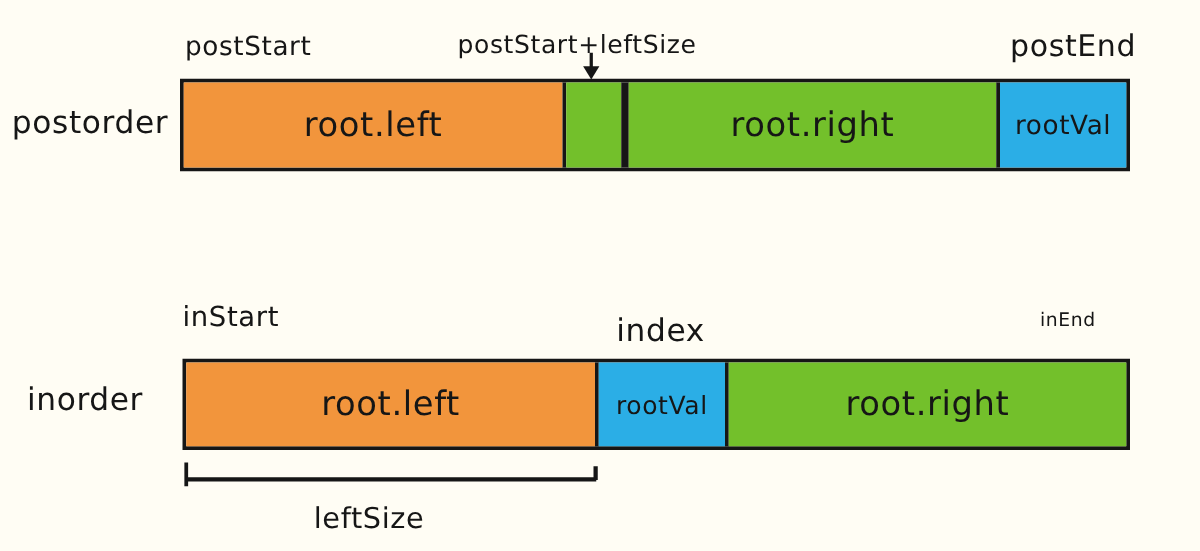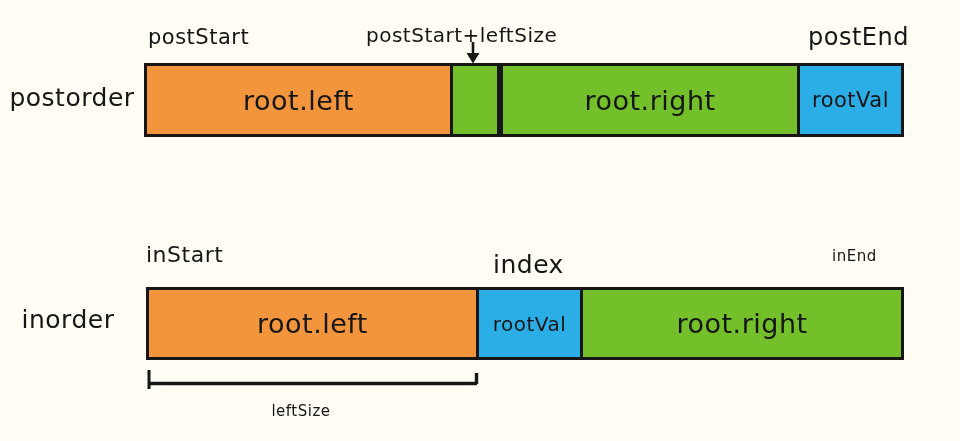--- a/index.html
+++ b/index.html
@@ -102,15 +102,15 @@
       <span class="seg-text" style="font-size:27px;">root.right</span>
     </div>
   </div>
 
   <svg class="bracket-svg" style="left:145px;top:368px;" width="336" height="22" viewBox="0 0 336 22">
     <line x1="4" y1="2" x2="4" y2="21" stroke="#161616" stroke-width="3"></line>
     <line x1="4" y1="15.5" x2="332" y2="15.5" stroke="#161616" stroke-width="3.4"></line>
     <line x1="331.5" y1="5" x2="331.5" y2="16" stroke="#161616" stroke-width="3.4"></line>
   </svg>
 
-  <div class="ptr-label bold" style="left:251px;top:402px;width:100px;text-align:center;font-size:15px;">leftSize</div>
+  <div class="ptr-label bold" style="left:251px;top:402px;width:100px;text-align:left;font-size:23px;">leftSize</div>
 
 </div>
 
 </body></html>

